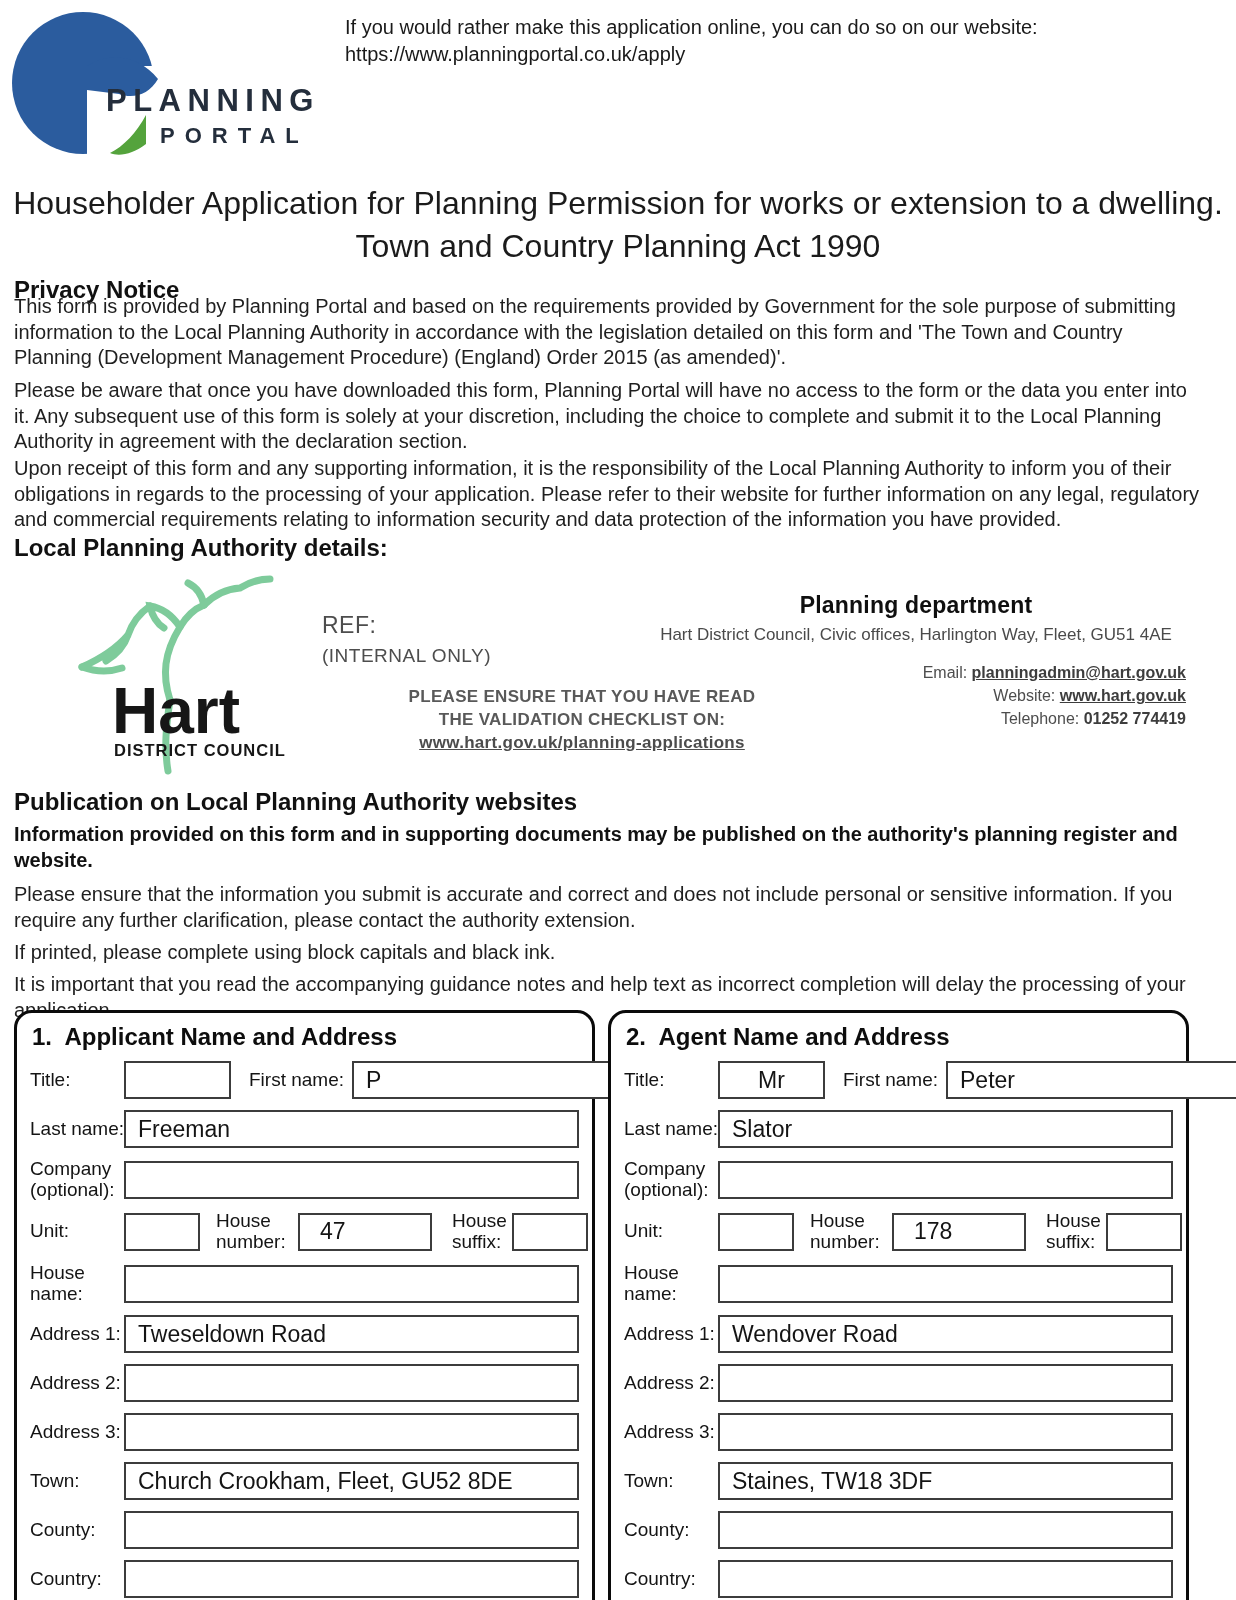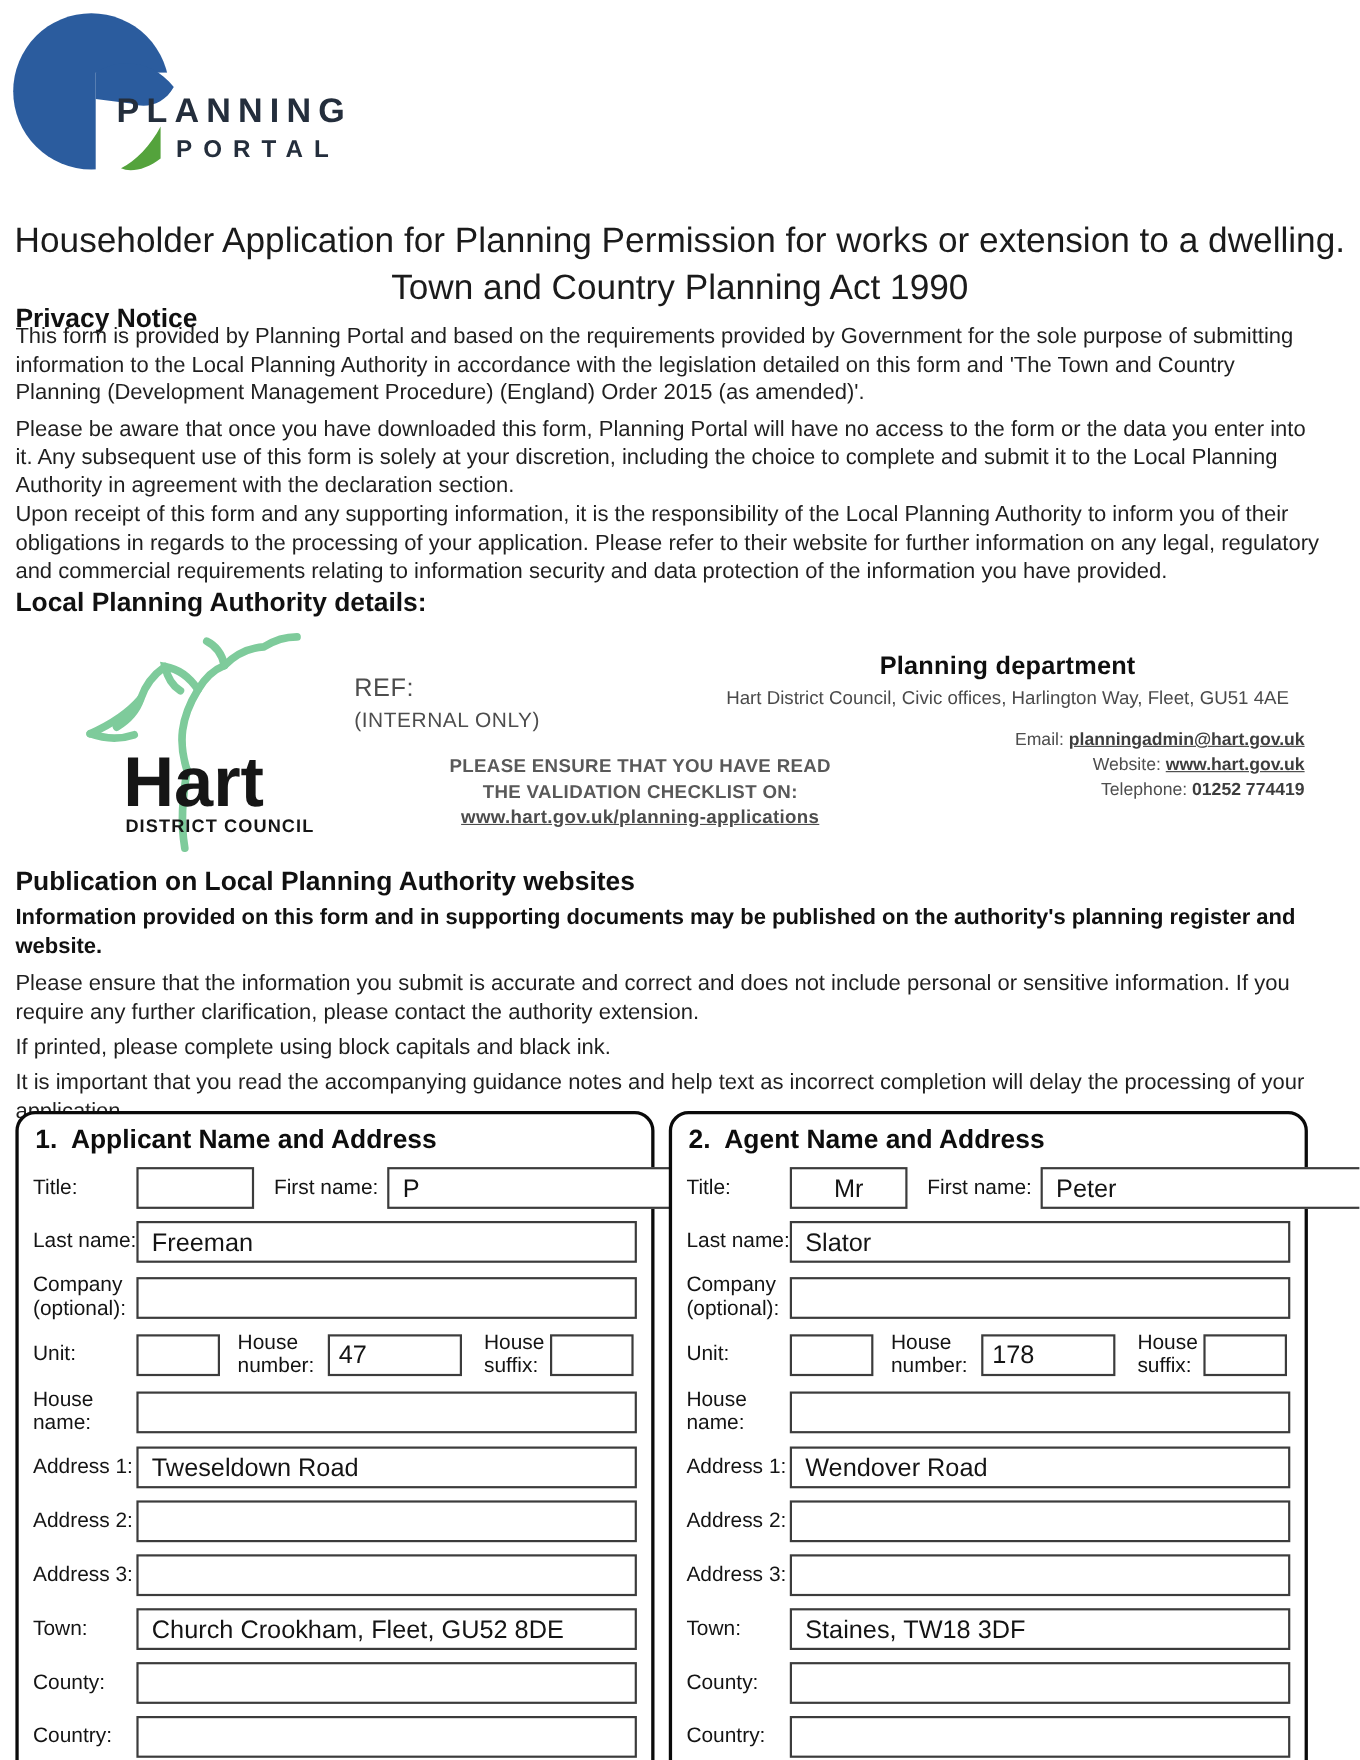--- a/index.html
+++ b/index.html
@@ -9,21 +9,21 @@
     overflow:hidden;
     background:#ffffff;
     font-family:"Liberation Sans", sans-serif;
     color:#1c1c1c;
   }
   
   .pp-logo{position:absolute;left:10px;top:6px;width:310px;height:155px;}
   .header-note{position:absolute;left:345px;top:14px;width:760px;font-size:20px;line-height:1.35;color:#1a1a1a;}
   .header-note .url{color:#1a1a1a;text-decoration:none;}
   
-  .main-title{position:absolute;left:0;top:182px;width:1236px;text-align:center;font-size:32px;line-height:1.35;color:#1b1b1b;margin-top:15px;}
+  .main-title{position:absolute;left:0;top:182px;width:1236px;text-align:center;font-size:32px;line-height:1.35;color:#1b1b1b;}
   
   .h-bold{position:absolute;left:14px;font-size:24px;font-weight:bold;color:#111;}
   .para{position:absolute;left:14px;width:1188px;font-size:20px;line-height:1.28;color:#1f1f1f;}
   .para-bold{font-weight:bold;color:#111;}
   
   .hart-logo{position:absolute;left:52px;top:575px;width:255px;height:200px;}
   .ref-block{position:absolute;left:322px;top:612px;color:#4d4d4d;}
   .ref-block .ref-l{font-size:23px;letter-spacing:.5px;}
   .ref-block .ref-s{font-size:19px;margin-top:6px;letter-spacing:.5px;}
   .validation{position:absolute;left:402px;top:686px;width:360px;text-align:center;
@@ -41,41 +41,45 @@
   .fbox.left{width:549px;}
   .fbox.right{width:549px;}
   .fbox-h{font-size:24px;font-weight:bold;color:#0d0d0d;margin:2px 0 10px 2px;}
   .frow{display:flex;align-items:center;margin-bottom:11px;}
   .lbl{width:94px;flex-shrink:0;font-size:19px;line-height:1.08;color:#141414;}
   .inp{border:2px solid #3c3c3c;background:#fff;height:34px;font-family:"Liberation Sans",sans-serif;
        font-size:23px;color:#141414;padding:0 0 0 12px;box-sizing:content-box;}
   .inp.full{flex:1;}
   .inp.title-box{width:103px;text-align:center;padding:0;}
   .inp.small{width:72px;padding:0;}
-  .inp.num{width:110px;padding-left:8px;}
+  .inp.num{width:110px;padding-left:20px;}
   .lbl.inline{width:auto;flex-shrink:0;}
   .lbl.fn{margin:0 8px 0 18px;text-align:right;}
   .lbl.hn{width:82px;margin-left:16px;}
   .lbl.hs{width:60px;margin-left:20px;}
   .tall .lbl{align-self:center;}
 </style>
 </head>
 <body>
 
 <div class="page">
 
   <svg class="pp-logo" viewBox="0 0 310 155">
     <circle cx="73" cy="77" r="71" fill="#2b5c9e"></circle>
     <rect x="77" y="60" width="92" height="92" fill="#ffffff"></rect>
     <path d="M77,60 C100,45 130,50 148,73 C139,89 123,93 109,88 L77,84 Z" fill="#2b5c9e"></path>
     <path d="M100,147 C113,141 127,126 136,109 L136,138 C123,148 109,151 100,147 Z" fill="#54a33c"></path>
     <text x="96" y="105" font-family="Liberation Sans, sans-serif" font-size="31" font-weight="600" letter-spacing="6.5" fill="#242e3c">PLANNING</text>
     <text x="150" y="137" font-family="Liberation Sans, sans-serif" font-size="22" font-weight="600" letter-spacing="10" fill="#242e3c">PORTAL</text>
   </svg>
 
+  <div class="header-note">
+    <div>If you would rather make this application online, you can do so on our website:</div>
+    <div><a class="url" href="#">https://www.planningportal.co.uk/apply</a></div>
+  </div>
 
   <div class="main-title">
     <div>Householder Application for Planning Permission for works or extension to a dwelling.</div>
     <div>Town and Country Planning Act 1990</div>
   </div>
 
   <div class="h-bold" style="top:260px;margin-top:16px;">Privacy Notice</div>
   <div class="para" style="top:294px;">This form is provided by Planning Portal and based on the requirements provided by Government for the sole purpose of submitting information to the Local Planning Authority in accordance with the legislation detailed on this form and 'The Town and Country Planning (Development Management Procedure) (England) Order 2015 (as amended)'.</div>
   <div class="para" style="top:378px;">Please be aware that once you have downloaded this form, Planning Portal will have no access to the form or the data you enter into it. Any subsequent use of this form is solely at your discretion, including the choice to complete and submit it to the Local Planning Authority in agreement with the declaration section.</div>
   <div class="para" style="top:456px;">Upon receipt of this form and any supporting information, it is the responsibility of the Local Planning Authority to inform you of their obligations in regards to the processing of your application. Please refer to their website for further information on any legal, regulatory and commercial requirements relating to information security and data protection of the information you have provided.</div>

